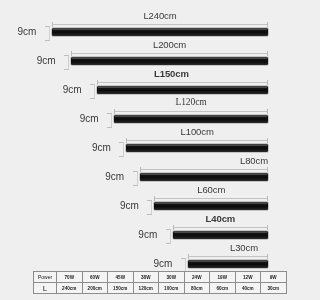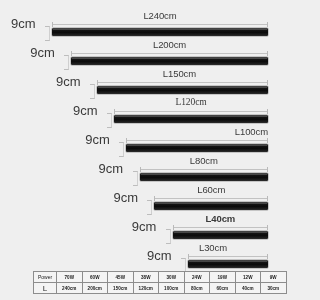--- a/index.html
+++ b/index.html
@@ -79,24 +79,24 @@
     left: 1px;
     right: 1px;
     top: 1px;
     height: 1px;
     background: rgba(255,255,255,0.16);
   }
 
   
   .h-label {
     position: absolute;
-    top: 9px;
-    font-size: 13px;
+    top: 17px;
+    font-size: 10px;
     color: #3a3a3a;
-    text-align: left;
+    text-align: center;
     white-space: nowrap;
     line-height: 10px;
   }
   .h-tick {
     position: absolute;
     top: 15.5px;
     width: 4px;
     height: 13px;
     border-top: 1px solid #bdbdbd;
     border-bottom: 1px solid #bdbdbd;
@@ -149,63 +149,63 @@
         <div class="bar" style="left: 52px; width: 216px;"></div>
       </div>
       <div class="size-row" style="top: 39px;">
         <div class="len-label" style="left: 71.1942px; width: 196.806px;">L200cm</div>
         <div class="dim-line" style="left: 71.1942px; width: 194.806px;"></div>
         <div class="h-tick" style="left: 64.1942px;"></div>
         <div class="h-label" style="left: 30.1942px; width: 32px;">9cm</div>
         <div class="bar" style="left: 71.1942px; width: 196.806px;"></div>
       </div>
       <div class="size-row" style="top: 68px;">
-        <div class="len-label" style="left: 94px; width: 170.897px;">L150cm</div>
+        <div class="len-label" style="left: 86px; width: 170.897px; font-weight: bold;">L150cm</div>
         <div class="dim-line" style="left: 97.1026px; width: 168.897px;"></div>
         <div class="h-tick" style="left: 90.1026px;"></div>
         <div class="h-label" style="left: 56.1026px; width: 32px;">9cm</div>
         <div class="bar" style="left: 97.1026px; width: 170.897px;"></div>
       </div>
       <div class="size-row" style="top: 97px;">
         <div class="len-label" style="left: 114.108px; width: 153.892px; font-family: Liberation Serif, serif;">L120cm</div>
         <div class="dim-line" style="left: 114.108px; width: 151.892px;"></div>
         <div class="h-tick" style="left: 107.108px;"></div>
         <div class="h-label" style="left: 73.1083px; width: 32px;">9cm</div>
         <div class="bar" style="left: 114.108px; width: 153.892px;"></div>
       </div>
       <div class="size-row" style="top: 126px;">
-        <div class="len-label" style="left: 126.339px; width: 141.661px; text-align: right;">L100cm</div>
+        <div class="len-label" style="left: 126.339px; width: 141.661px;">L100cm</div>
         <div class="dim-line" style="left: 126.339px; width: 139.661px;"></div>
         <div class="h-tick" style="left: 119.339px;"></div>
         <div class="h-label" style="left: 85.3389px; width: 32px;">9cm</div>
         <div class="bar" style="left: 126.339px; width: 141.661px;"></div>
       </div>
       <div class="size-row" style="top: 155px;">
-        <div class="len-label" style="left: 139.605px; width: 128.395px;">L80cm</div>
+        <div class="len-label" style="left: 139.605px; width: 128.395px; text-align: right;">L80cm</div>
         <div class="dim-line" style="left: 139.605px; width: 126.395px;"></div>
         <div class="h-tick" style="left: 132.605px;"></div>
         <div class="h-label" style="left: 98.6051px; width: 32px;">9cm</div>
         <div class="bar" style="left: 139.605px; width: 128.395px;"></div>
       </div>
       <div class="size-row" style="top: 184px;">
         <div class="len-label" style="left: 154.498px; width: 113.502px;">L60cm</div>
         <div class="dim-line" style="left: 154.498px; width: 111.502px;"></div>
         <div class="h-tick" style="left: 147.498px;"></div>
         <div class="h-label" style="left: 113.498px; width: 32px;">9cm</div>
         <div class="bar" style="left: 154.498px; width: 113.502px;"></div>
       </div>
       <div class="size-row" style="top: 213px;">
         <div class="len-label" style="left: 172.811px; width: 95.1894px; font-weight: bold;">L40cm</div>
         <div class="dim-line" style="left: 172.811px; width: 93.1894px;"></div>
         <div class="h-tick" style="left: 165.811px;"></div>
         <div class="h-label" style="left: 131.811px; width: 32px;">9cm</div>
         <div class="bar" style="left: 172.811px; width: 95.1894px;"></div>
       </div>
       <div class="size-row" style="top: 242px;">
-        <div class="len-label" style="left: 173px; width: 80px;">L30cm</div>
+        <div class="len-label" style="left: 204px; width: 80px;">L30cm</div>
         <div class="dim-line" style="left: 188px; width: 78px;"></div>
         <div class="h-tick" style="left: 181px;"></div>
         <div class="h-label" style="left: 147px; width: 32px;">9cm</div>
         <div class="bar" style="left: 188px; width: 80px;"></div>
       </div>
     </div>
 
   <table id="spec-table">
     <tbody id="spec-body">
         <tr>

